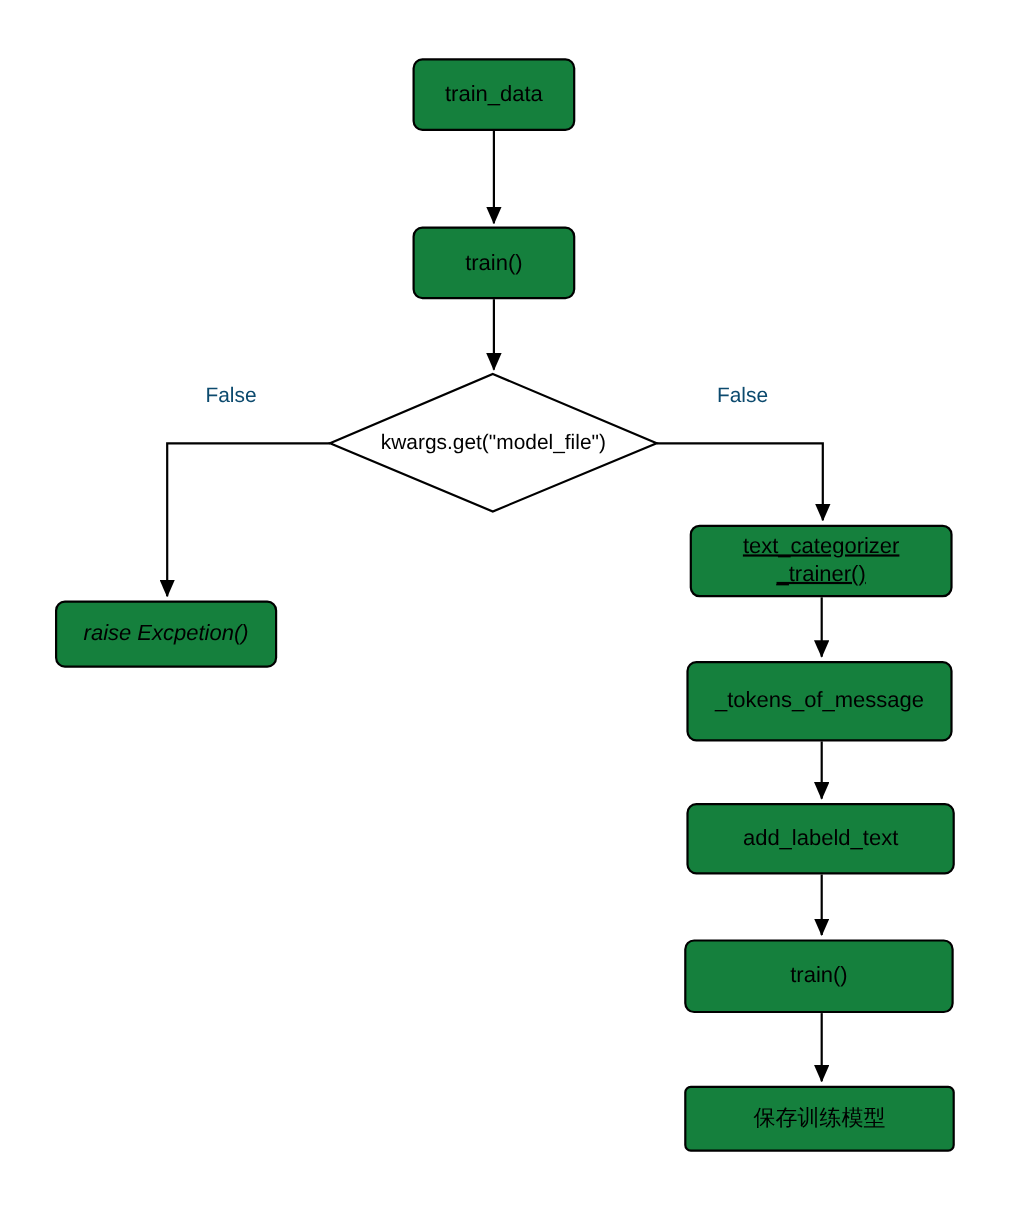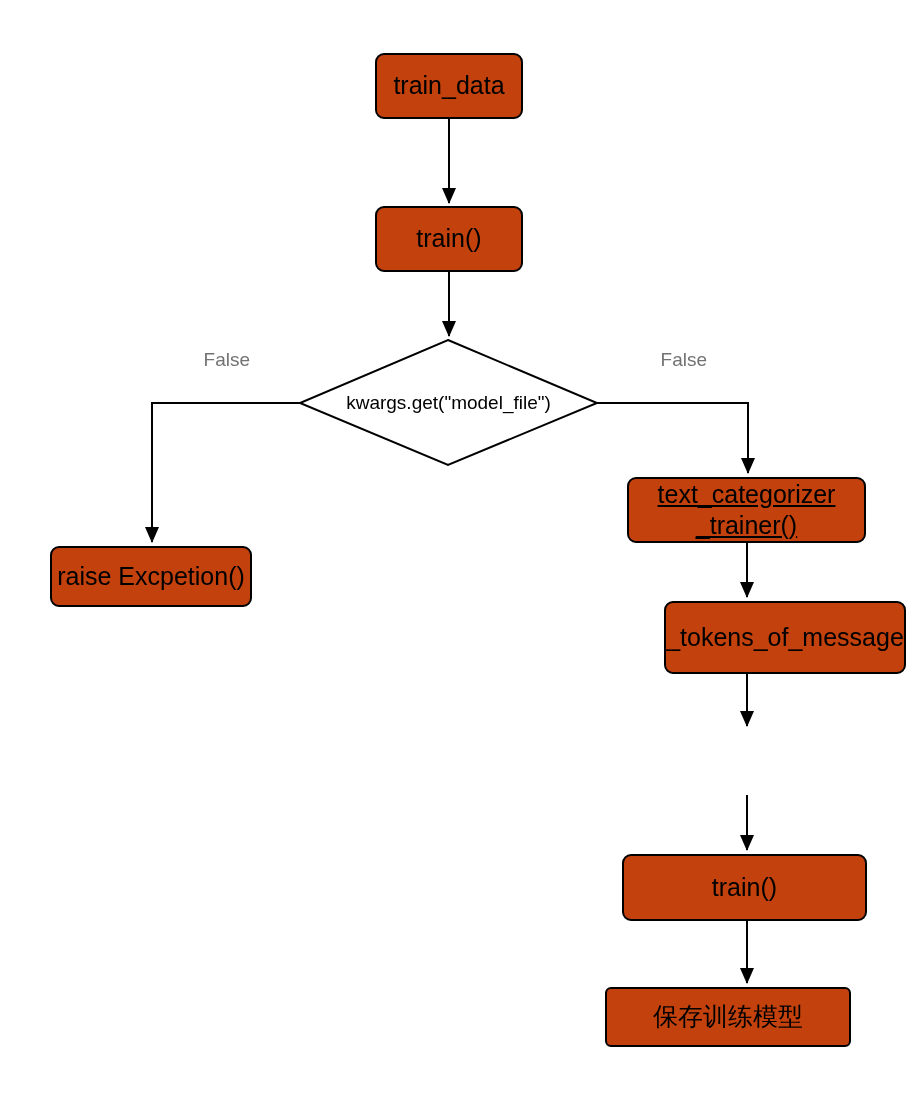--- a/index.html
+++ b/index.html
@@ -28,37 +28,37 @@
     stroke-width: 2;
   }
   .edges-layer polygon.decision-shape {
     fill: #ffffff;
     stroke: #000000;
     stroke-width: 2;
   }
   .node {
     position: absolute;
     box-sizing: border-box;
-    background: #c2410c;
+    background: #15803d;
     border: 2px solid #000000;
     border-radius: 9px;
     display: flex;
     align-items: center;
     justify-content: center;
     text-align: center;
-    font-size: 25px;
+    font-size: 20px;
     color: #000000;
     line-height: 1.25;
     white-space: pre-line;
   }
   .floating-label {
     position: absolute;
     font-size: 19px;
-    color: #737373;
-    text-align: right;
+    color: #0c4a6e;
+    text-align: center;
     white-space: nowrap;
   }
   .decision-label {
     position: absolute;
     font-size: 19px;
     color: #000000;
     text-align: center;
     display: flex;
     align-items: center;
     justify-content: center;
@@ -99,25 +99,26 @@
   <div class="node" style="left:375px; top:53px; width:148px; height:66px;">train_data</div>
 
   <div class="node" style="left:375px; top:206px; width:148px; height:66px;">train()</div>
 
   <div class="decision-label" style="left:300px; top:389px; width:297px; height:27px;">kwargs.get("model_file")</div>
 
   <div class="floating-label" style="left:170px; top:349px; width:80px;">False</div>
 
   <div class="floating-label" style="left:643px; top:349px; width:64px;">False</div>
 
-  <div class="node" style="left:50px; top:546px; width:202px; height:61px;">raise Excpetion()</div>
+  <div class="node" style="left:50px; top:546px; width:202px; height:61px;font-style:italic;">raise Excpetion()</div>
 
   <div class="node" style="left:627px; top:477px; width:239px; height:66px;text-decoration:underline;">text_categorizer
 _trainer()</div>
 
-  <div class="node" style="left:624px; top:601px; width:242px; height:73px;margin-left:40px;">_tokens_of_message</div>
+  <div class="node" style="left:624px; top:601px; width:242px; height:73px;">_tokens_of_message</div>
 
+  <div class="node" style="left:624px; top:730px; width:244px; height:65px;">add_labeld_text</div>
 
   <div class="node" style="left:622px; top:854px; width:245px; height:67px;">train()</div>
 
-  <div class="node" style="left:605px; top:987px; width:246px; height:60px; border-radius:6px;">保存训练模型</div>
+  <div class="node" style="left:622px; top:987px; width:246px; height:60px; border-radius:6px;">保存训练模型</div>
 
 </div>
 
 </body></html>

